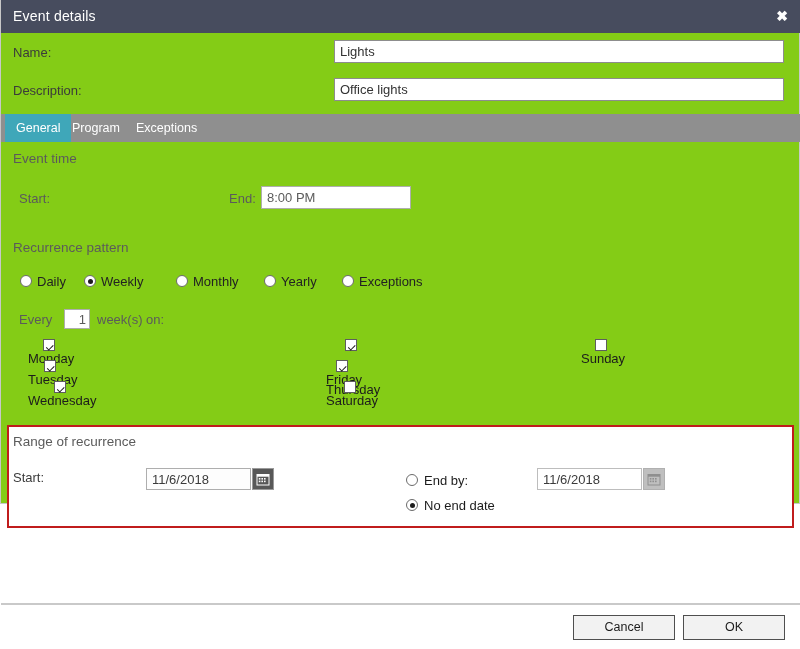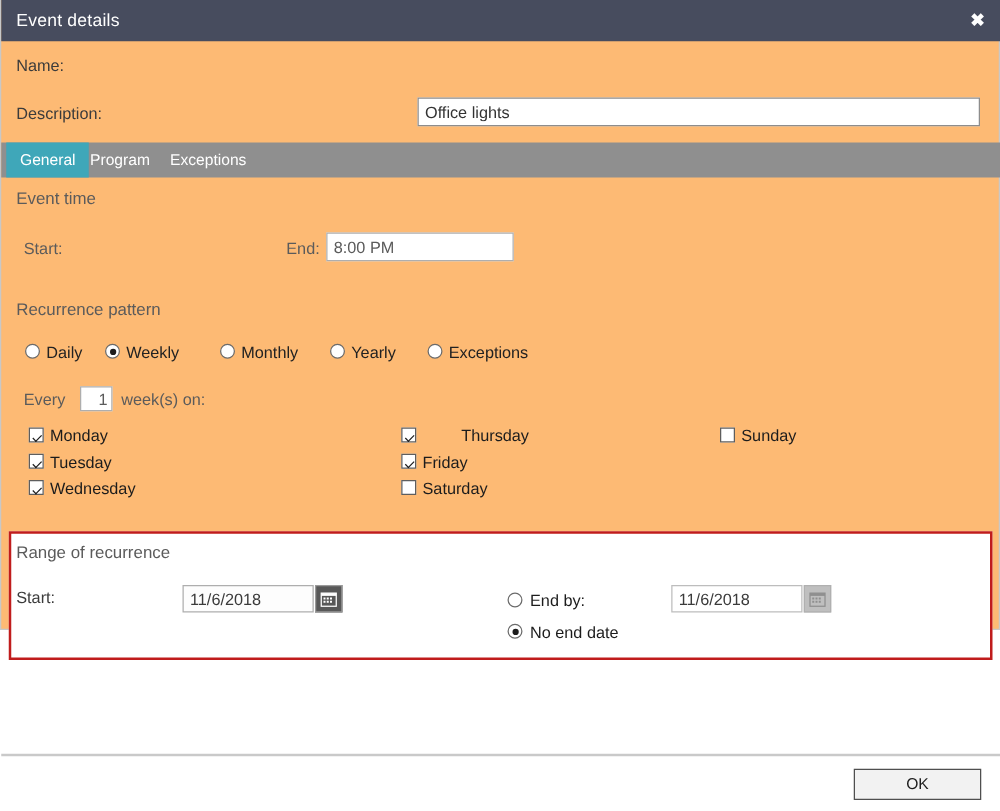--- a/index.html
+++ b/index.html
@@ -14,21 +14,21 @@
     font-family: "Liberation Sans", sans-serif;
     font-size: 13px;
     color: #333333;
     overflow: hidden;
   }
   .window {
     position: relative;
     width: 800px;
     height: 504px;
     box-sizing: border-box;
-    background: #fdba74;
+    background: #84cc16;
     border-left: 1px solid #c8c8c8;
     border-right: 1px solid #c8c8c8;
     border-bottom: 1px solid #c8c8c8;
   }
 
   
   .titlebar {
     position: absolute;
     left: 0; top: 0;
     width: 800px;
@@ -170,20 +170,21 @@
   
   .check-item {
     position: absolute;
     height: 18px;
     display: flex;
     align-items: center;
     cursor: pointer;
     user-select: none;
     font-size: 13px;
     color: #1c1c1c;
+    flex-direction: column;
   }
   .check-item .check-label { margin-left: 5px; }
   .check-box {
     position: relative;
     display: inline-block;
     width: 12px; height: 12px;
     border: 1px solid #5e5e5e;
     background: #ffffff;
     box-sizing: border-box;
     flex: 0 0 auto;
@@ -292,20 +293,21 @@
 <body>
 
 <div class="window">
 
   <div class="titlebar">
     <div class="titlebar-text">Event details</div>
     <div class="titlebar-close">✖</div>
   </div>
 
   <div class="field-label lbl-name">Name:</div>
+  <input class="text-input" id="name-input" type="text" value="Lights" style="">
 
   <div class="field-label lbl-desc">Description:</div>
   <input class="text-input" id="desc-input" type="text" value="Office lights" style="">
 
   <div class="tabstrip">
     <div class="tab active" id="tab-general">General</div>
     <div class="tab" id="tab-program">Program</div>
     <div class="tab" id="tab-exceptions">Exceptions</div>
   </div>
 
@@ -407,15 +409,16 @@
       <rect x="8" y="8.6" width="1.6" height="1.6" fill="#8f8f8f"></rect>
     </svg>
   </div>
 
   <div class="radio-noend">
     <span class="radio-dot checked"></span>
     <span class="radio-label">No end date</span>
   </div>
 
   <div class="footer-sep"></div>
+  <div class="footer-btn" id="btn-cancel">Cancel</div>
   <div class="footer-btn" id="btn-ok">OK</div>
 
 </div>
 
 </body></html>

